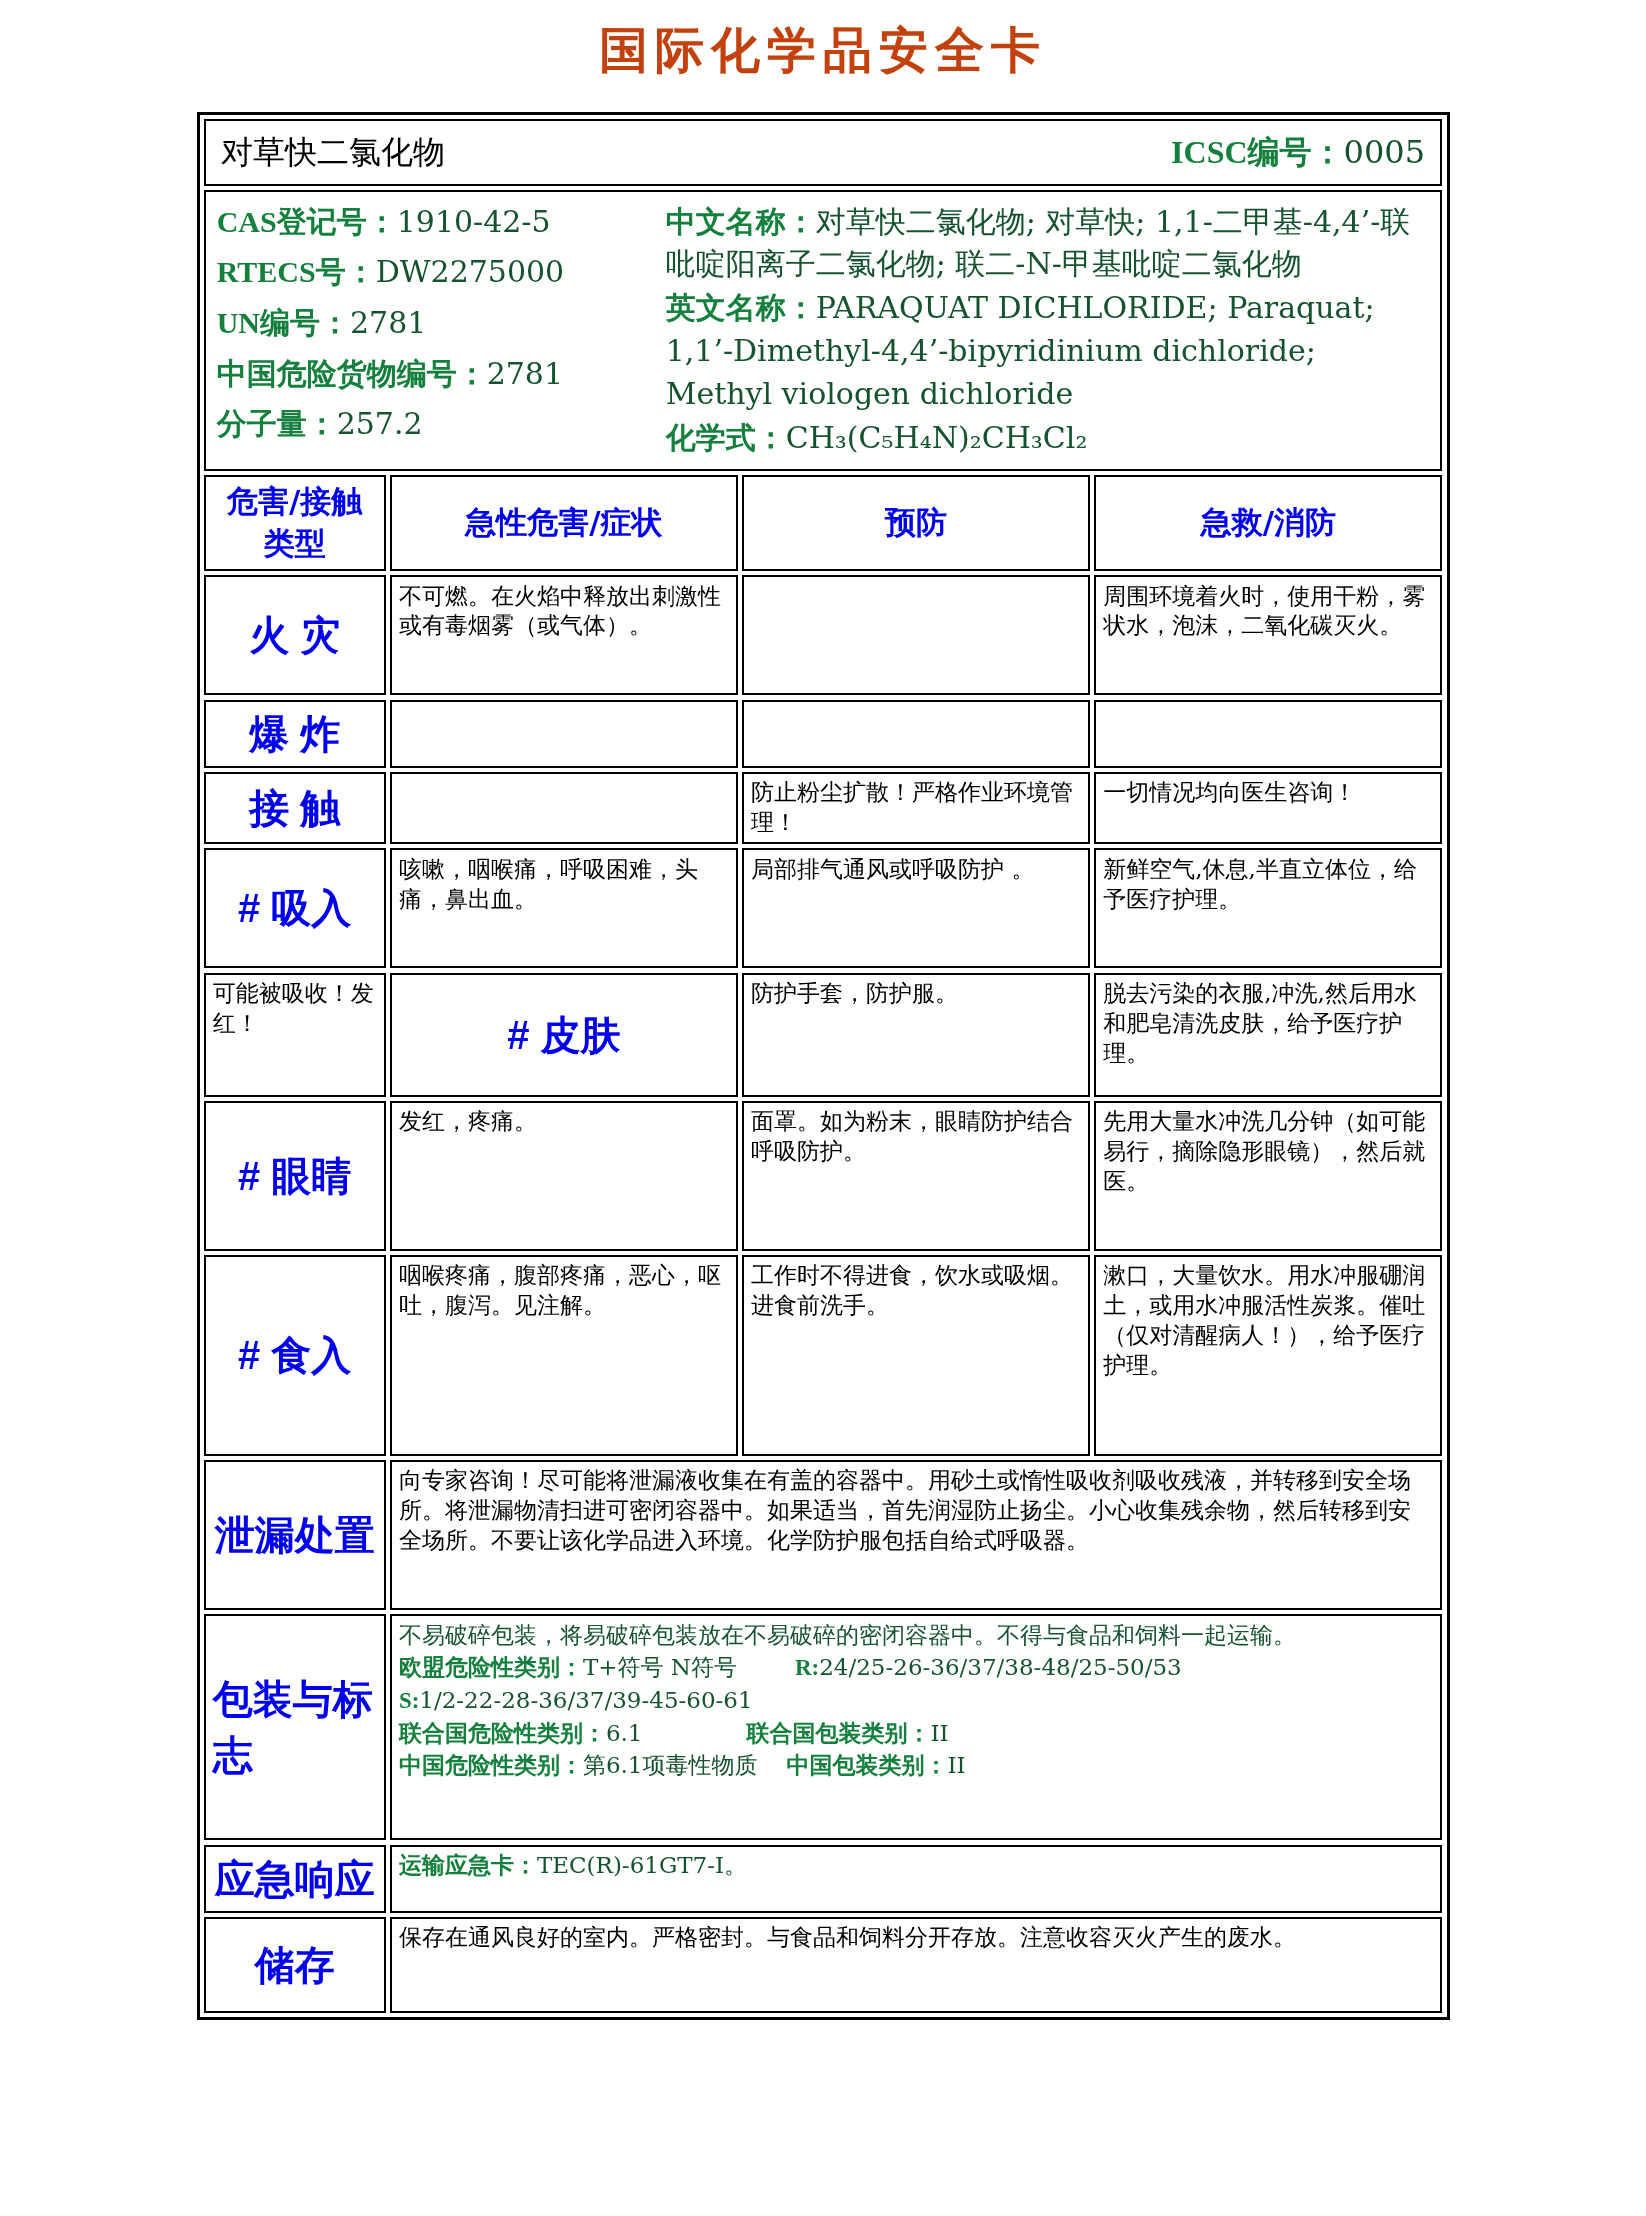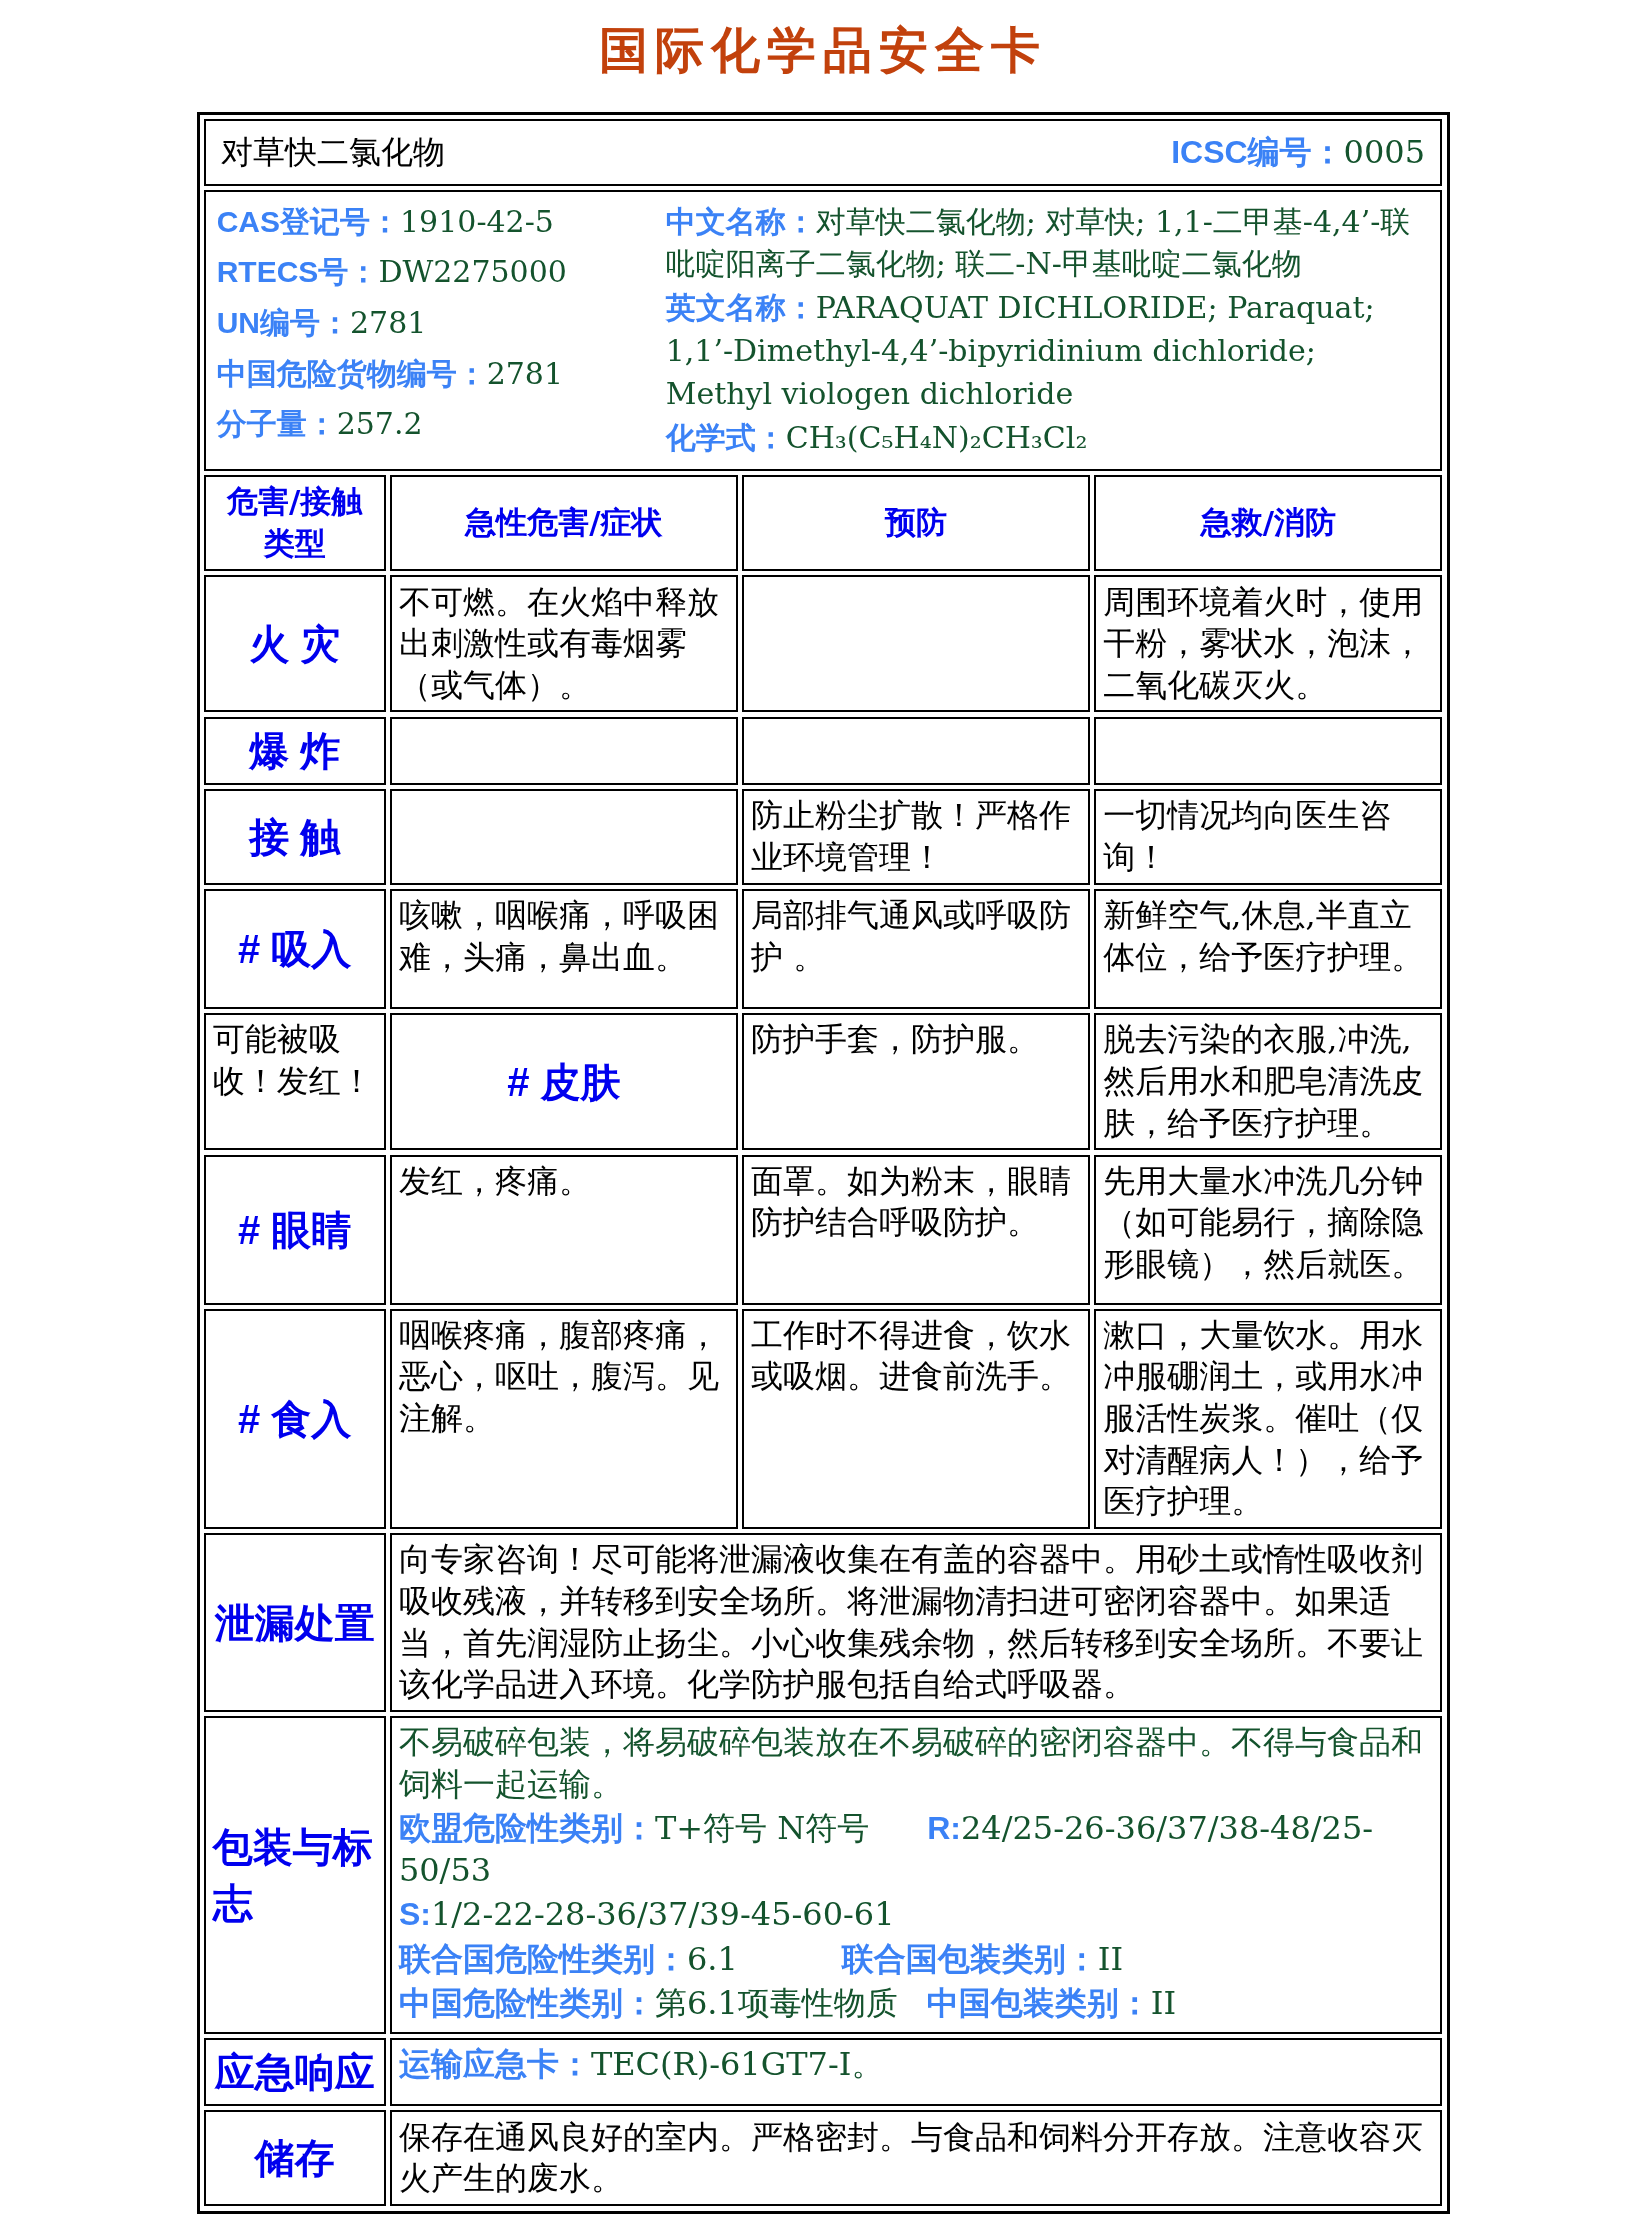--- a/index.html
+++ b/index.html
@@ -39,23 +39,23 @@
     align-items: center;
     justify-content: space-between;
     padding: 7px 15.3px;
     font-size: 32px;
   }
   .chem-name { color: #000; }
   .icsc { white-space: nowrap; }
 
   
   .lbl {
-    color: #3b82f6;
-    font-weight: bold;
-    font-family: Liberation Sans, sans-serif;
+    color: #15803d;
+    font-weight: bold;
+    font-family: Liberation Serif, serif;
   }
   .val { color: #14532d; font-family: "DejaVu Serif", "Liberation Serif", serif; text-align: center; }
 
   
   .sec-id {
     min-height: 265px;
     display: flex;
     padding: 8.4px 11px;
     font-size: 30px;
     line-height: 1.42;
@@ -67,21 +67,21 @@
   
   .trow {
     display: grid;
     grid-template-columns: 182px 1fr 1fr 1fr;
     gap: 4.2px;
   }
   .trow.wide { grid-template-columns: 182px 1fr; }
   .cell {
     border: 2.1px solid #000;
     padding: 4.2px 7px;
-    font-size: 32px;
+    font-size: 23px;
     line-height: 1.3;
   }
   .cell.label {
     display: flex;
     align-items: center;
     justify-content: center;
     text-align: left;
     color: #0000ee;
     font-weight: bold;
     font-family: Liberation Sans, sans-serif;

